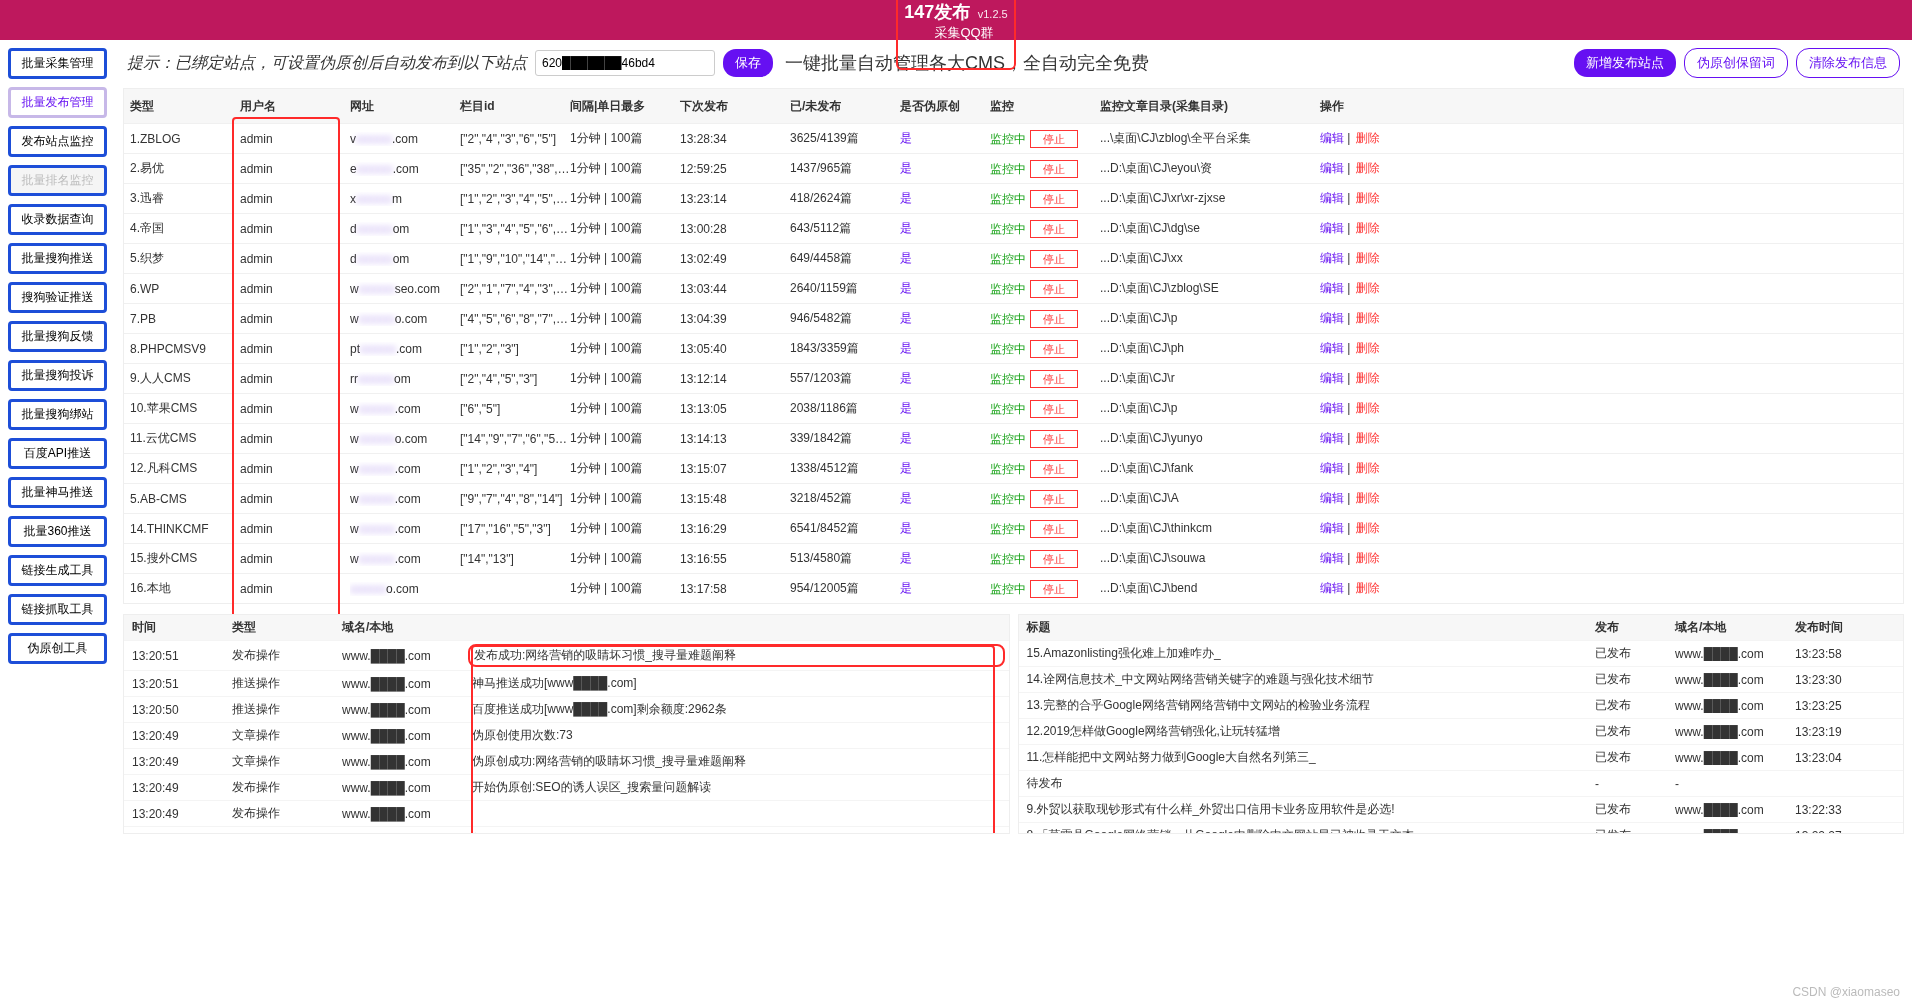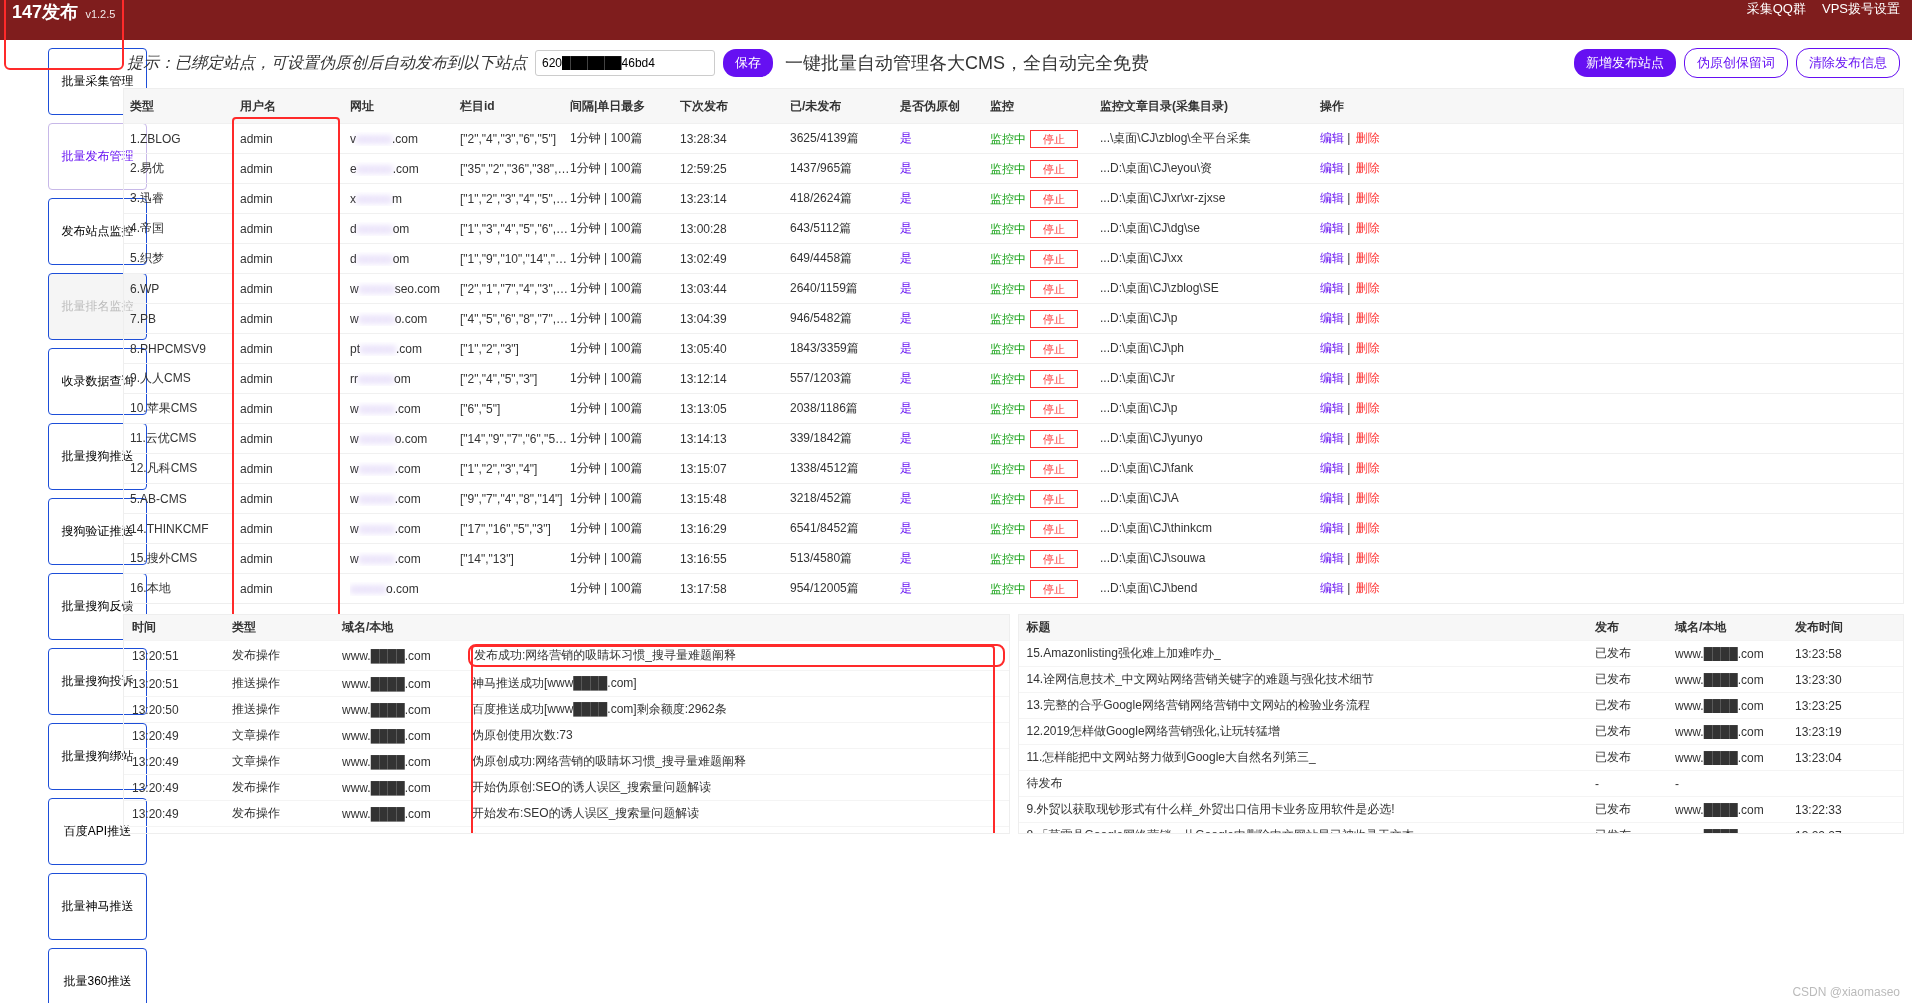--- a/index.html
+++ b/index.html
@@ -1,24 +1,24 @@
 <!DOCTYPE html>
 <html><head>
 <meta charset="utf-8">
 <style>
 * { box-sizing: border-box; margin: 0; padding: 0; }
 body { font-family: "Microsoft YaHei", Arial, sans-serif; font-size: 12px; background: #fff; color: #333; }
-.topbar { background: #7f1d1d; color: #fff; display: flex; height: 40px; padding: 0 12px; }
+.topbar { background: #be185d; color: #fff; display: flex; align-items: center; height: 40px; padding: 0 12px; flex-direction: column; }
 .brand { font-size: 18px; font-weight: bold; }
 .version { font-size: 11px; margin-left: 4px; opacity: .9; }
 .topbar .spacer { flex: 1; }
 .toplink { color: #fff; margin-left: 16px; font-size: 13px; cursor: pointer; }
 .layout { display: flex; }
 .sidebar { width: 115px; padding: 8px; }
-.sidebtn { display: block; width: 100%; border: 1px solid #1d4ed8; border-radius: 4px; background: #fff; padding: 24px 0; margin-bottom: 8px; font-size: 12px; text-align: center; cursor: pointer; margin-left: 40px; }
+.sidebtn { display: block; width: 100%; border: 3px solid #1d4ed8; border-radius: 4px; background: #fff; padding: 4px 0; margin-bottom: 8px; font-size: 12px; text-align: center; cursor: pointer; }
 .sidebtn.active { color: #6610f2; border-color: #c7b8e8; }
 .sidebtn.disabled { color: #bbb; background: #f5f5f5; }
 .main { flex: 1; padding: 0 8px 8px 8px; overflow:hidden; }
 .tipbar { display: flex; align-items: center; gap: 8px; padding: 8px 4px 10px 4px; }
 .tipbar .tip { font-size: 16px; color: #333; font-style: italic; }
 .tokeninp { width: 180px; border: 1px solid #ccc; border-radius: 3px; height: 26px; padding: 0 6px; font-size: 12px; }
 .btn { border: none; border-radius: 13px; padding: 5px 12px; font-size: 13px; cursor: pointer; color: #fff; font-family: Liberation Serif, serif; }
 .btn-purple { background: #6610f2; }
 .btn-outline { background: #fff; color: #6610f2; border: 1px solid #6610f2; }
 .slogan { font-size: 18px; color: #333; margin-left: 4px; }
@@ -370,21 +370,20 @@
             <div class="logrow">
               <div>13:20:49</div>
               <div>发布操作</div>
               <div class="urlcell">www.████.com</div>
               <div class="cut">开始伪原创:SEO的诱人误区_搜索量问题解读</div>
             </div>
             <div class="logrow">
               <div>13:20:49</div>
               <div>发布操作</div>
               <div class="urlcell">www.████.com</div>
-              <div class="cut">开始发布:SEO的诱人误区_搜索量问题解读</div>
             </div>
             <div class="logrow">
               <div>13:20:47</div>
               <div>文件操作</div>
               <div class="urlcell">www.████.com</div>
               <div class="cut">新增·SEO的诱人误区_搜索量问题解读.txt</div>
             </div>
           </div>
       <div style="position: absolute; left: 347px; top: 30px; right: 14px; height: 195px; border: 2px solid rgb(255, 42, 42); border-radius: 4px; pointer-events: none;"></div>
         </div>

